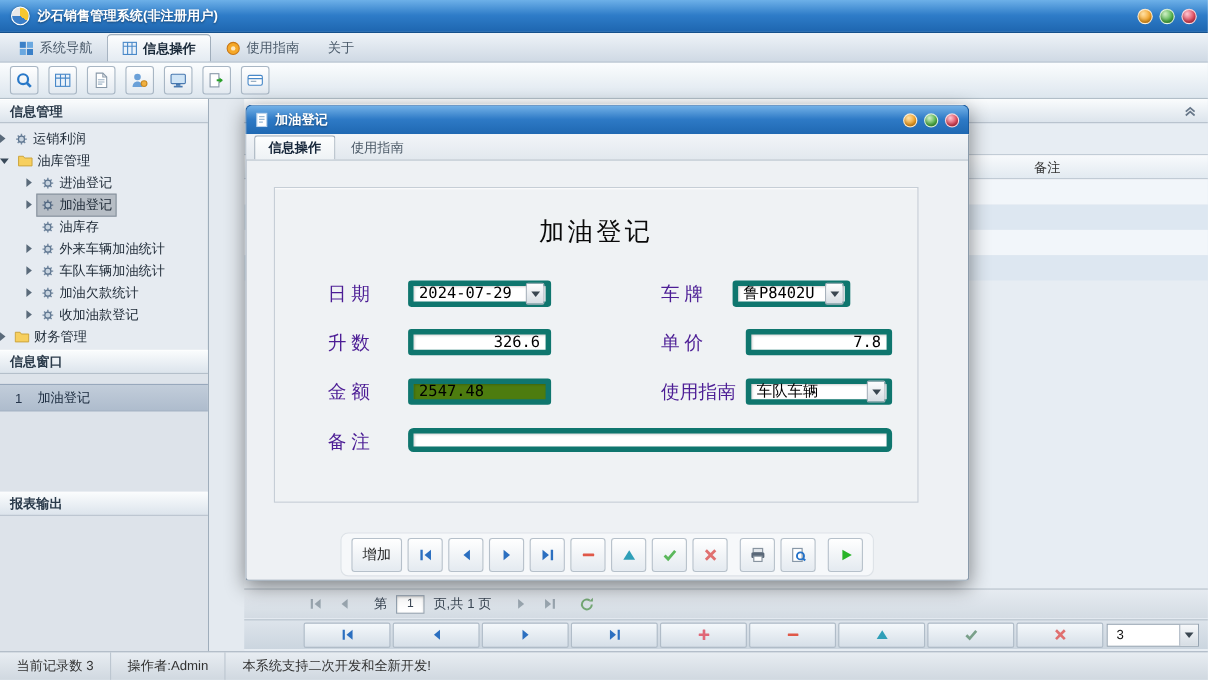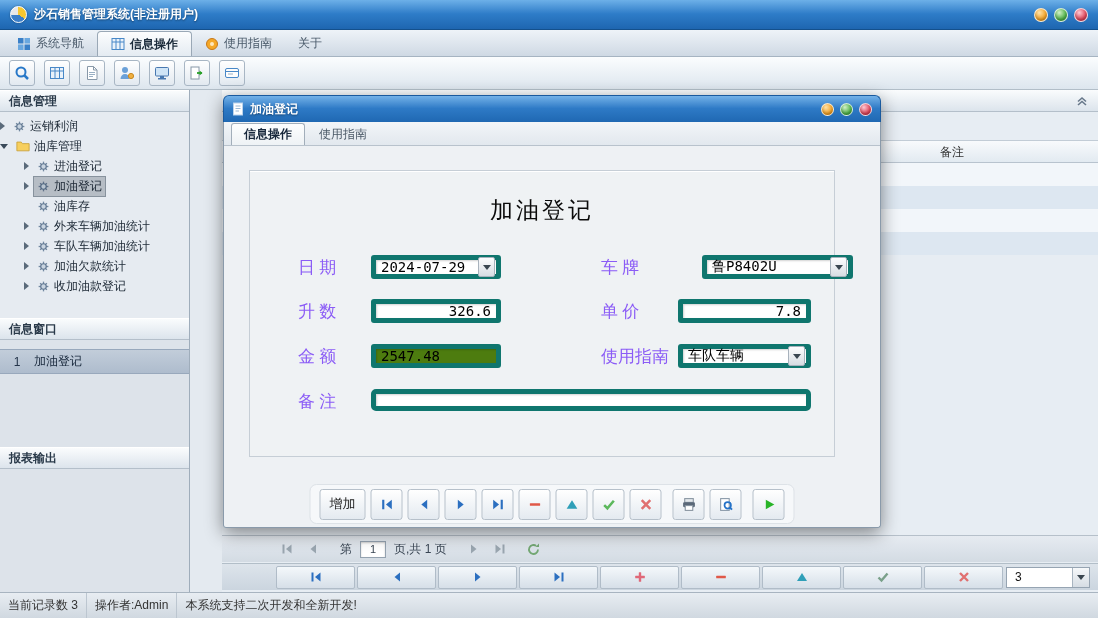--- a/index.html
+++ b/index.html
@@ -60,37 +60,37 @@
 
 .navbar{position:absolute;left:0;bottom:2px;width:100%;height:27px;background:linear-gradient(#dde4eb,#cbd5df);border-top:1px solid #b2bec8;display:flex;align-items:center;padding-left:54px;gap:2px;}
 .nbtn{width:79px;height:23px;border:1px solid #b0bcc8;border-radius:2px;background:linear-gradient(#f4f8fb,#d6dfe8);display:flex;align-items:center;justify-content:center;}
 .psize{margin-left:auto;margin-right:8px;width:84px;height:21px;background:#fff;border:1px solid #96a4b2;display:flex;align-items:center;}
 .psize .val{flex:1;padding-left:8px;color:#111;}
 .dabox{width:17px;height:100%;background:linear-gradient(#f6f8fa,#d6dde4);border-left:1px solid #a8b4c0;display:flex;align-items:center;justify-content:center;}
 .da{width:0;height:0;border-top:5px solid #3a4650;border-left:4px solid transparent;border-right:4px solid transparent;}
 
 
 .statusbar{position:absolute;left:0;bottom:0;width:100%;height:26px;background:linear-gradient(#e8edf2,#d0d8e0);border-top:1px solid #a8b4c0;display:flex;align-items:center;color:#333;z-index:20;}
-.sseg{padding:0 8px;height:100%;display:flex;align-items:center;border-right:1px solid #bcc6d0;}
+.sseg{padding:0 15px;height:100%;display:flex;align-items:center;border-right:1px solid #bcc6d0;}
 .sseg.last{border-right:none;}
 
 
 .dialog{position:absolute;left:223px;top:95px;width:658px;height:433px;z-index:10;border-radius:6px 6px 3px 3px;box-shadow:0 5px 18px rgba(0,0,0,.45);}
 .dhead{height:27px;background:linear-gradient(#74b2e8 0%,#2e7ac6 48%,#1f68b2 100%);border:1px solid #1a5a9e;border-bottom:none;border-radius:6px 6px 0 0;display:flex;align-items:center;gap:6px;padding:0 8px;}
 .dtitle{color:#fff;font-weight:bold;text-shadow:0 1px 2px rgba(0,0,0,.4);}
 .dhead .wc{width:13px;height:13px;}
 .dbody{position:absolute;left:0;top:27px;width:100%;height:406px;background:#eef1f4;border:1px solid #8a9aaa;border-top:none;border-radius:0 0 3px 3px;}
 .dtabs{height:24px;background:linear-gradient(#f2f5f8,#e2e8ee);border-bottom:1px solid #b8c2cc;display:flex;align-items:flex-end;padding-left:7px;gap:2px;}
 .dtab{height:22px;display:flex;align-items:center;padding:0 12px;color:#4a5866;}
 .dtab.active{background:linear-gradient(#fdfefe,#eef2f5);border:1px solid #a2aeba;border-bottom:none;border-radius:3px 3px 0 0;color:#16263a;font-weight:bold;}
 .dcontent{position:absolute;left:0;top:24px;width:100%;height:381px;}
 .fpanel{position:absolute;left:25px;top:24px;width:586px;height:287px;border:1px solid #c6ced6;background:#eff2f4;box-shadow:0 1px 0 #fff inset;}
 .ftitle{text-align:center;margin-top:24px;font-size:23px;letter-spacing:3px;color:#0a0a0a;font-family:"Liberation Serif","DejaVu Serif",serif;}
 .frow{position:absolute;left:0;width:100%;height:25px;}
-.flab{position:absolute;font-size:17px;color:#8b5cf6;font-family:"Liberation Serif","DejaVu Serif",serif;line-height:25px;white-space:pre;}
+.flab{position:absolute;font-size:17px;color:#4c1d95;font-family:"Liberation Serif","DejaVu Serif",serif;line-height:25px;white-space:pre;}
 .fbox{position:absolute;height:24px;background:#fff;border:5px solid #0f766e;border-radius:3px;box-shadow:inset 1px 1px 2px rgba(0,0,0,.18);display:flex;align-items:center;font-family:"DejaVu Sans Mono","Liberation Mono",monospace;font-size:14px;color:#000;}
 .fbox .fval{flex:1;padding:0 5px;white-space:pre;}
 .fbox.rt .fval{text-align:right;}
 .fbox.gray{background:#4d7c0f;justify-content:center;}
 .dabtn{width:17px;height:20px;margin-right:1px;background:linear-gradient(#fdfdfe,#d7dde3);border:1px solid #a8b2bc;border-radius:2px;display:flex;align-items:center;justify-content:center;flex:0 0 auto;}
 .btnbar{position:absolute;left:50%;top:338px;transform:translateX(-50%);height:40px;display:flex;align-items:center;gap:5px;background:#f6f8fa;border:1px solid #dde2e7;border-radius:7px;padding:0 9px;}
 .dbtn{width:32px;height:31px;border:1px solid #b6c0ca;border-radius:3px;background:linear-gradient(#ffffff,#e4eaf0);display:flex;align-items:center;justify-content:center;}
 .dbtn.add{width:46px;font-size:13px;color:#222;}
 svg{display:block;}
 </style>
@@ -322,20 +322,29 @@
               <line x1="8" y1="2" x2="8" y2="14"></line>
               <line x1="2" y1="8" x2="14" y2="8"></line>
               <line x1="3.8" y1="3.8" x2="12.2" y2="12.2"></line>
               <line x1="12.2" y1="3.8" x2="3.8" y2="12.2"></line>
             </g>
             <circle cx="8" cy="8" r="3.4" fill="#c8d4e0" stroke="#5f7690" stroke-width="1.4"></circle>
           </svg>
         <span class="tlab">收加油款登记</span>
       </span>
     </div>
+    <div class="titem">
+      <i class="tri r"></i>
+      <span class="hl">
+        <svg width="14" height="14" viewBox="0 0 16 16">
+            <path d="M1 3.5h5l1.3 1.8H15v8.2H1z" fill="#f7cf5e" stroke="#caa23a"></path>
+          </svg>
+        <span class="tlab">财务管理</span>
+      </span>
+    </div>
   </div>
 
   <div class="shead">
     <span>信息窗口</span>
   </div>
   <div class="winlist">
     <div class="winitem">
       <span class="wnum">1</span>
       <span class="wlab">加油登记</span>
     </div>
@@ -486,21 +495,21 @@
 
         <div class="frow" style="top:84px">
           <span class="flab" style="left:48px">日 期</span>
           <div class="fbox" style="left:121px;width:130px">
             <span class="fval">2024-07-29</span>
             <span class="dabtn">
                 <i class="da"></i>
               </span>
           </div>
           <span class="flab" style="left:351px">车 牌</span>
-          <div class="fbox" style="left:452px;width:151px">
+          <div class="fbox" style="left:416px;width:107px">
             <span class="fval">鲁P8402U</span>
             <span class="dabtn">
                 <i class="da"></i>
               </span>
           </div>
         </div>
 
         <div class="frow" style="top:128px">
           <span class="flab" style="left:48px">升 数</span>
           <div class="fbox rt" style="left:121px;width:130px">

